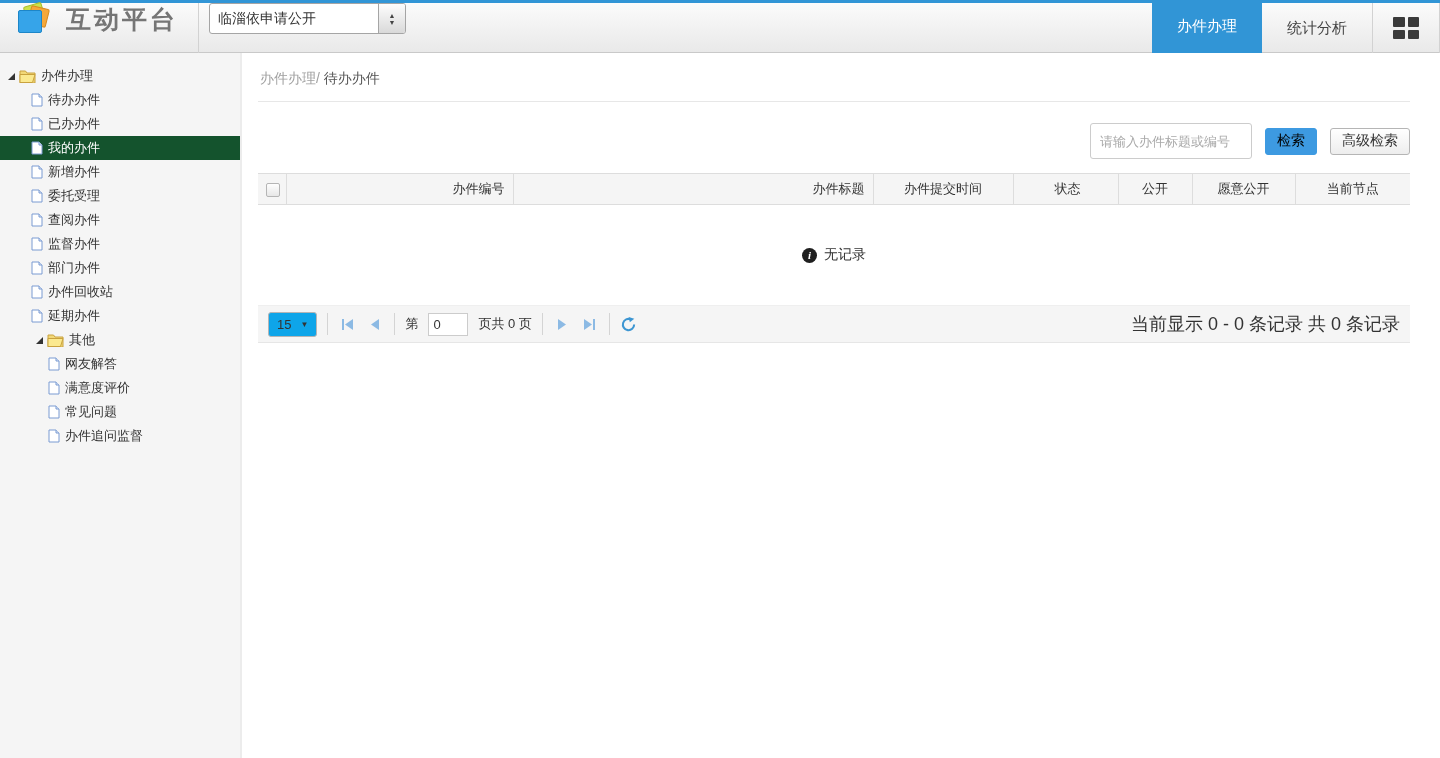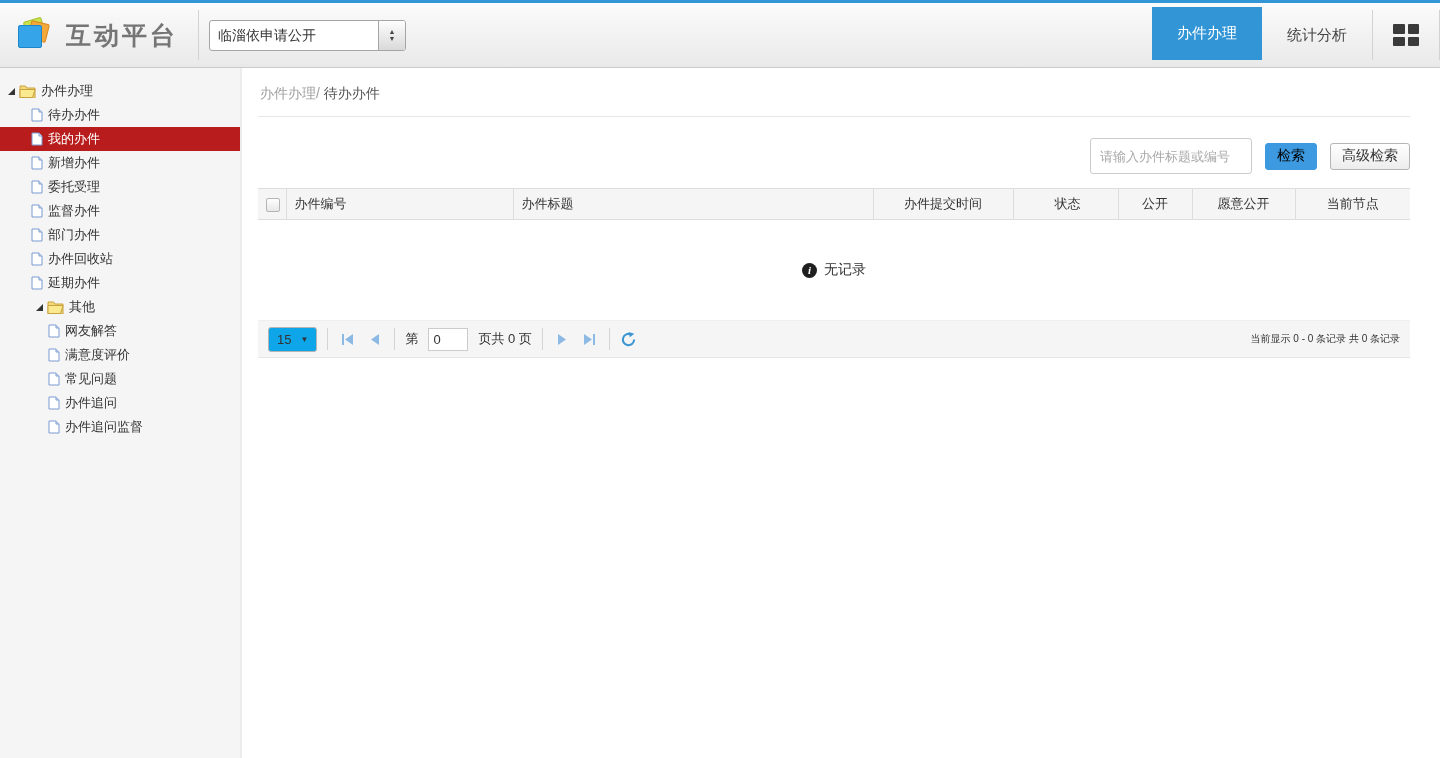--- a/index.html
+++ b/index.html
@@ -1,24 +1,24 @@
 <!DOCTYPE html>
 <html><head>
 <meta charset="utf-8">
 <style>
   * { box-sizing: border-box; margin: 0; padding: 0; }
   html,body { width:1440px; height:758px; overflow:hidden; }
   body { font-family:"Liberation Sans","DejaVu Sans",sans-serif; background:#fff; color:#333; }
 
   
   header {
-    height:68px; border-top:3px solid #3195d6;
+    height:53px; border-top:3px solid #3195d6;
     background:linear-gradient(#fbfbfb,#e9e9e9);
     border-bottom:1px solid #c9c9c9;
-    display:flex; align-items:center;
+    display:flex; 
   }
   .logo { position:relative; width:38px; height:34px; margin:0 12px 0 16px; flex:none; }
   .logo .sq-green  { position:absolute; top:1px;  left:9px;  width:19px; height:19px; background:#cde24a; border:1px solid #a8bf2e; transform:rotate(-16deg); border-radius:2px; }
   .logo .sq-orange { position:absolute; top:4px;  left:13px; width:19px; height:19px; background:#f5a83a; border:1px solid #d88a1f; transform:rotate(14deg);  border-radius:2px; }
   .logo .sq-blue   { position:absolute; top:7px;  left:2px;  width:24px; height:23px; background:#36a4e9; border:1px solid #1d86c8; border-radius:2px; }
   .app-title { font-size:25px; font-weight:bold; color:#757575; letter-spacing:3px; margin-right:20px; }
   .hdr-vdiv { width:1px; height:50px; background:#d2d2d2; flex:none; }
   .org-combo { display:flex; margin-left:10px; height:31px; border:1px solid #a5a5a5; border-radius:3px; overflow:hidden; background:#fff; cursor:pointer;gap:25px; }
   .combo-value { width:143px; padding:0 8px; line-height:29px; font-size:14px; color:#333; white-space:nowrap; }
   .combo-spinner { width:27px; border-left:1px solid #a5a5a5; background:linear-gradient(#fdfdfd,#d9d9d9);
@@ -34,38 +34,38 @@
 
   
   .sidebar { width:242px; flex:none; background:#f5f5f5; border-right:2px solid #ececec; padding-top:11px; overflow:hidden; }
   .tree-row { height:24px; display:flex; align-items:center; font-size:13px; color:#333; cursor:pointer; white-space:nowrap; }
   .tree-row .ticon { margin-right:5px; flex:none; display:inline-flex; }
   .tree-row .expander { margin-right:4px; flex:none; display:inline-flex; }
   .tree-folder.level-0 { padding-left:8px; }
   .tree-leaf.level-0   { padding-left:31px; }
   .tree-folder.level-1 { padding-left:36px; }
   .tree-leaf.level-1   { padding-left:48px;align-items:center; }
-  .tree-leaf.selected  { background:#b91c1c; color:#fff;font-family:Liberation Mono, monospace; }
+  .tree-leaf.selected  { background:#14532d; color:#fff;font-family:Liberation Mono, monospace; }
 
   
   main { flex:1; padding:0 30px 0 16px; background:#fff; overflow:hidden; }
   .breadcrumb { padding:17px 0 13px 2px; font-size:14px; border-bottom:1px solid #e7e7e7; }
   .bc-parent { color:#a0a0a0; }
   .bc-current { color:#555; }
 
   .toolbar { display:flex; justify-content:flex-end; align-items:center; margin-top:21px; gap:13px; }
   .search-input { width:162px; height:29px; padding:17px 9px; border:1px solid #ccc; border-radius:3px; font-size:13px; color:#333; outline:none; }
   .search-input::placeholder { color:#a9a9a9; }
   .btn { height:27px; padding:0 11px; border-radius:3px; font-size:14px; cursor:pointer; font-family:inherit; }
   .btn-primary { background:#3d9ae1; border:1px solid #3d9ae1; color:#000000; }
   .btn-default { background:linear-gradient(#ffffff,#ededed); border:1px solid #b5b5b5; color:#333; }
 
   table { width:100%; margin-top:14px; border-collapse:collapse; table-layout:fixed; }
   th { background:#f5f5f5; border-top:1px solid #ddd; border-bottom:1px solid #ddd; height:31px;
-       font-size:13px; font-weight:normal; color:#333; text-align:left; padding:0 8px; overflow:hidden; white-space:nowrap; }
+       font-size:13px; font-weight:normal; color:#333; text-align:right; padding:0 8px; overflow:hidden; white-space:nowrap; }
   th + th { border-left:1px solid #ddd; }
   th.center { text-align:center; }
   .col-0 { width:28px; } .col-1 { width:227px; } .col-2 { width:360px; } .col-3 { width:140px; }
   .col-4 { width:105px;padding-left:12px; } .col-5 { width:74px; } .col-6 { width:103px; }
   .cb { display:inline-block; width:14px; height:14px; border:1px solid #b5b5b5; border-radius:2px;
         background:linear-gradient(#fefefe,#e7e7e7); vertical-align:middle; cursor:pointer; }
 
   .empty-state { height:100px; display:flex; align-items:center; justify-content:center; gap:7px; font-size:14px; color:#333; }
   .info-icon { width:15px; height:15px; border-radius:50%; background:#1f1f1f; color:#fff;
                font-family:"Liberation Serif","DejaVu Serif",serif; font-style:italic; font-weight:bold;
@@ -73,21 +73,21 @@
 
   .pager { height:38px; background:#f5f5f5; border-top:1px solid #efefef; border-bottom:1px solid #e6e6e6;
            display:flex; align-items:center; padding:0 10px; gap:10px; font-size:13px; color:#333; }
   .pgsize { height:25px; border:1px solid #b5b5b5; border-radius:3px; background:#0ea5e9; display:flex;
             align-items:center; padding:0 8px; gap:9px; cursor:pointer; }
   .pgsize .caret { font-size:8px; color:#333; }
   .pg-sep { width:1px; height:22px; background:#d4d4d4; }
   .pg-btn { display:inline-flex; align-items:center; justify-content:center; width:18px; height:18px; cursor:pointer; }
   .pg-input { width:40px; height:23px; border:1px solid #ccc; background:#fff; font-size:13px; padding:0 4px;
               font-family:inherit; color:#333; outline:none; }
-  .records { margin-left:auto; font-size:10px; color:#333; }
+  .records { margin-left:auto; font-size:18px; color:#333; }
 </style>
 </head>
 <body>
 
 <header>
   <div class="logo">
     <span class="sq-green"></span>
     <span class="sq-orange"></span>
     <span class="sq-blue"></span>
   </div>
@@ -132,20 +132,29 @@
       </div>
       <div class="tree-row tree-leaf level-0">
         <span class="ticon">
           <svg width="12" height="14" viewBox="0 0 12 14">
             <path d="M1 1 h7 l3 3 v9 H1 z" fill="#fff" stroke="#7b9bd2"></path>
             <path d="M8 1 v3 h3" fill="#dce6f5" stroke="#7b9bd2"></path>
           </svg>
         </span>
         <span class="tree-label">待办办件</span>
       </div>
+      <div class="tree-row tree-leaf level-0">
+        <span class="ticon">
+          <svg width="12" height="14" viewBox="0 0 12 14">
+            <path d="M1 1 h7 l3 3 v9 H1 z" fill="#fff" stroke="#7b9bd2"></path>
+            <path d="M8 1 v3 h3" fill="#dce6f5" stroke="#7b9bd2"></path>
+          </svg>
+        </span>
+        <span class="tree-label">已办办件</span>
+      </div>
       <div class="tree-row tree-leaf level-0 selected">
         <span class="ticon">
           <svg width="12" height="14" viewBox="0 0 12 14">
             <path d="M1 1 h7 l3 3 v9 H1 z" fill="#fff" stroke="#7b9bd2"></path>
             <path d="M8 1 v3 h3" fill="#dce6f5" stroke="#7b9bd2"></path>
           </svg>
         </span>
         <span class="tree-label">我的办件</span>
       </div>
       <div class="tree-row tree-leaf level-0">
@@ -158,20 +167,29 @@
         <span class="tree-label">新增办件</span>
       </div>
       <div class="tree-row tree-leaf level-0">
         <span class="ticon">
           <svg width="12" height="14" viewBox="0 0 12 14">
             <path d="M1 1 h7 l3 3 v9 H1 z" fill="#fff" stroke="#7b9bd2"></path>
             <path d="M8 1 v3 h3" fill="#dce6f5" stroke="#7b9bd2"></path>
           </svg>
         </span>
         <span class="tree-label">委托受理</span>
+      </div>
+      <div class="tree-row tree-leaf level-0">
+        <span class="ticon">
+          <svg width="12" height="14" viewBox="0 0 12 14">
+            <path d="M1 1 h7 l3 3 v9 H1 z" fill="#fff" stroke="#7b9bd2"></path>
+            <path d="M8 1 v3 h3" fill="#dce6f5" stroke="#7b9bd2"></path>
+          </svg>
+        </span>
+        <span class="tree-label">查阅办件</span>
       </div>
       <div class="tree-row tree-leaf level-0">
         <span class="ticon">
           <svg width="12" height="14" viewBox="0 0 12 14">
             <path d="M1 1 h7 l3 3 v9 H1 z" fill="#fff" stroke="#7b9bd2"></path>
             <path d="M8 1 v3 h3" fill="#dce6f5" stroke="#7b9bd2"></path>
           </svg>
         </span>
         <span class="tree-label">监督办件</span>
       </div>
@@ -235,29 +253,20 @@
         <span class="tree-label">满意度评价</span>
       </div>
       <div class="tree-row tree-leaf level-1">
         <span class="ticon">
           <svg width="12" height="14" viewBox="0 0 12 14">
             <path d="M1 1 h7 l3 3 v9 H1 z" fill="#fff" stroke="#7b9bd2"></path>
             <path d="M8 1 v3 h3" fill="#dce6f5" stroke="#7b9bd2"></path>
           </svg>
         </span>
         <span class="tree-label">常见问题</span>
-      </div>
-      <div class="tree-row tree-leaf level-1">
-        <span class="ticon">
-          <svg width="12" height="14" viewBox="0 0 12 14">
-            <path d="M1 1 h7 l3 3 v9 H1 z" fill="#fff" stroke="#7b9bd2"></path>
-            <path d="M8 1 v3 h3" fill="#dce6f5" stroke="#7b9bd2"></path>
-          </svg>
-        </span>
-        <span class="tree-label">办件追问</span>
       </div>
       <div class="tree-row tree-leaf level-1">
         <span class="ticon">
           <svg width="12" height="14" viewBox="0 0 12 14">
             <path d="M1 1 h7 l3 3 v9 H1 z" fill="#fff" stroke="#7b9bd2"></path>
             <path d="M8 1 v3 h3" fill="#dce6f5" stroke="#7b9bd2"></path>
           </svg>
         </span>
         <span class="tree-label">办件追问监督</span>
       </div>

